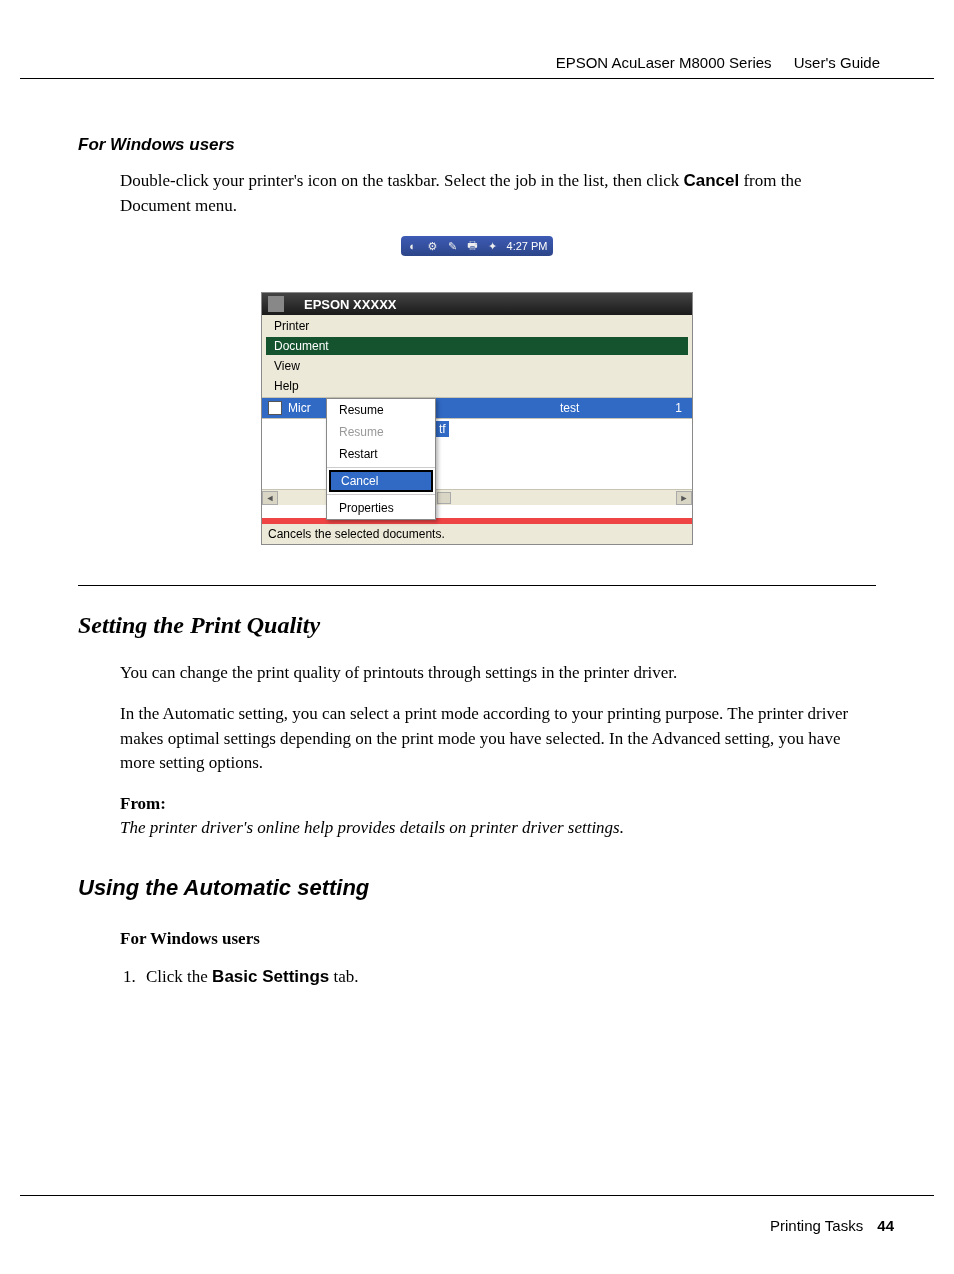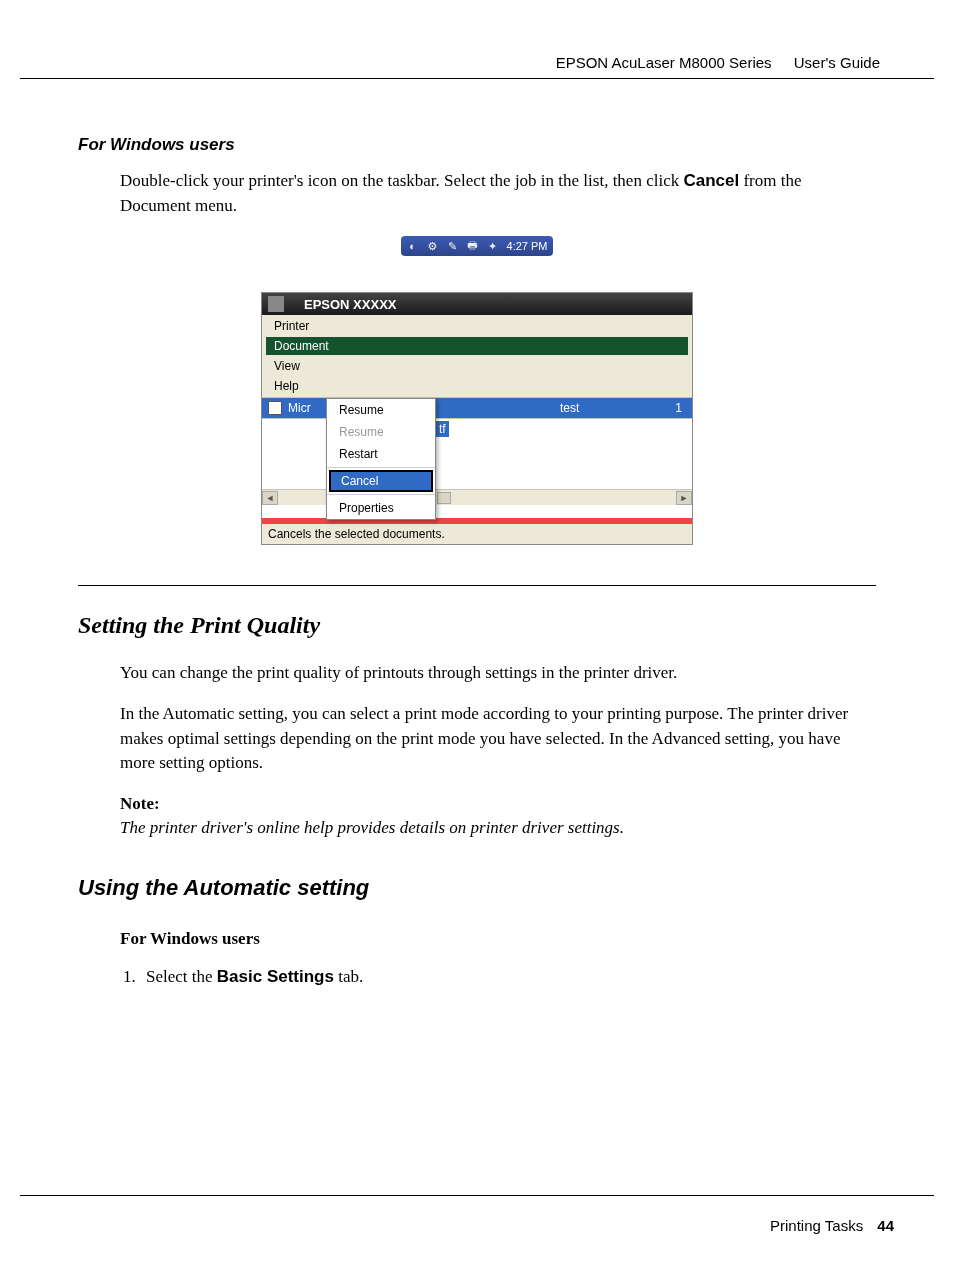--- a/index.html
+++ b/index.html
@@ -277,31 +277,31 @@
   </div>
 
   <div class="big-rule"></div>
 
   <h2 class="big">Setting the Print Quality</h2>
 
   <p class="body-text">You can change the print quality of printouts through settings in the printer driver.</p>
   <p class="body-text">In the Automatic setting, you can select a print mode according to your printing purpose. The printer driver makes optimal settings depending on the print mode you have selected. In the Advanced setting, you have more setting options.</p>
 
   <p class="body-text">
-    <span class="note-label">Note:</span><br>
+    <span class="note-label">From:</span><br>
     <span class="note-body">The printer driver's online help provides details on printer driver settings.</span>
   </p>
 
   <h2 class="section" style="margin-top:34px;">Using the Automatic setting</h2>
 
   <p class="subsection-bold">For Windows users</p>
 
   <ol class="steps">
     <li>
-      <span>Select the </span><strong style="font-family:Arial,sans-serif;">Basic Settings</strong><span> tab.</span>
+      <span>Click the </span><strong style="font-family:Arial,sans-serif;">Basic Settings</strong><span> tab.</span>
     </li>
   </ol>
 
 </div>
 
 <div class="footer-rule"></div>
 <div class="footer">
   <span>Printing Tasks</span>
   <span class="pagenum">44</span>
 </div>

